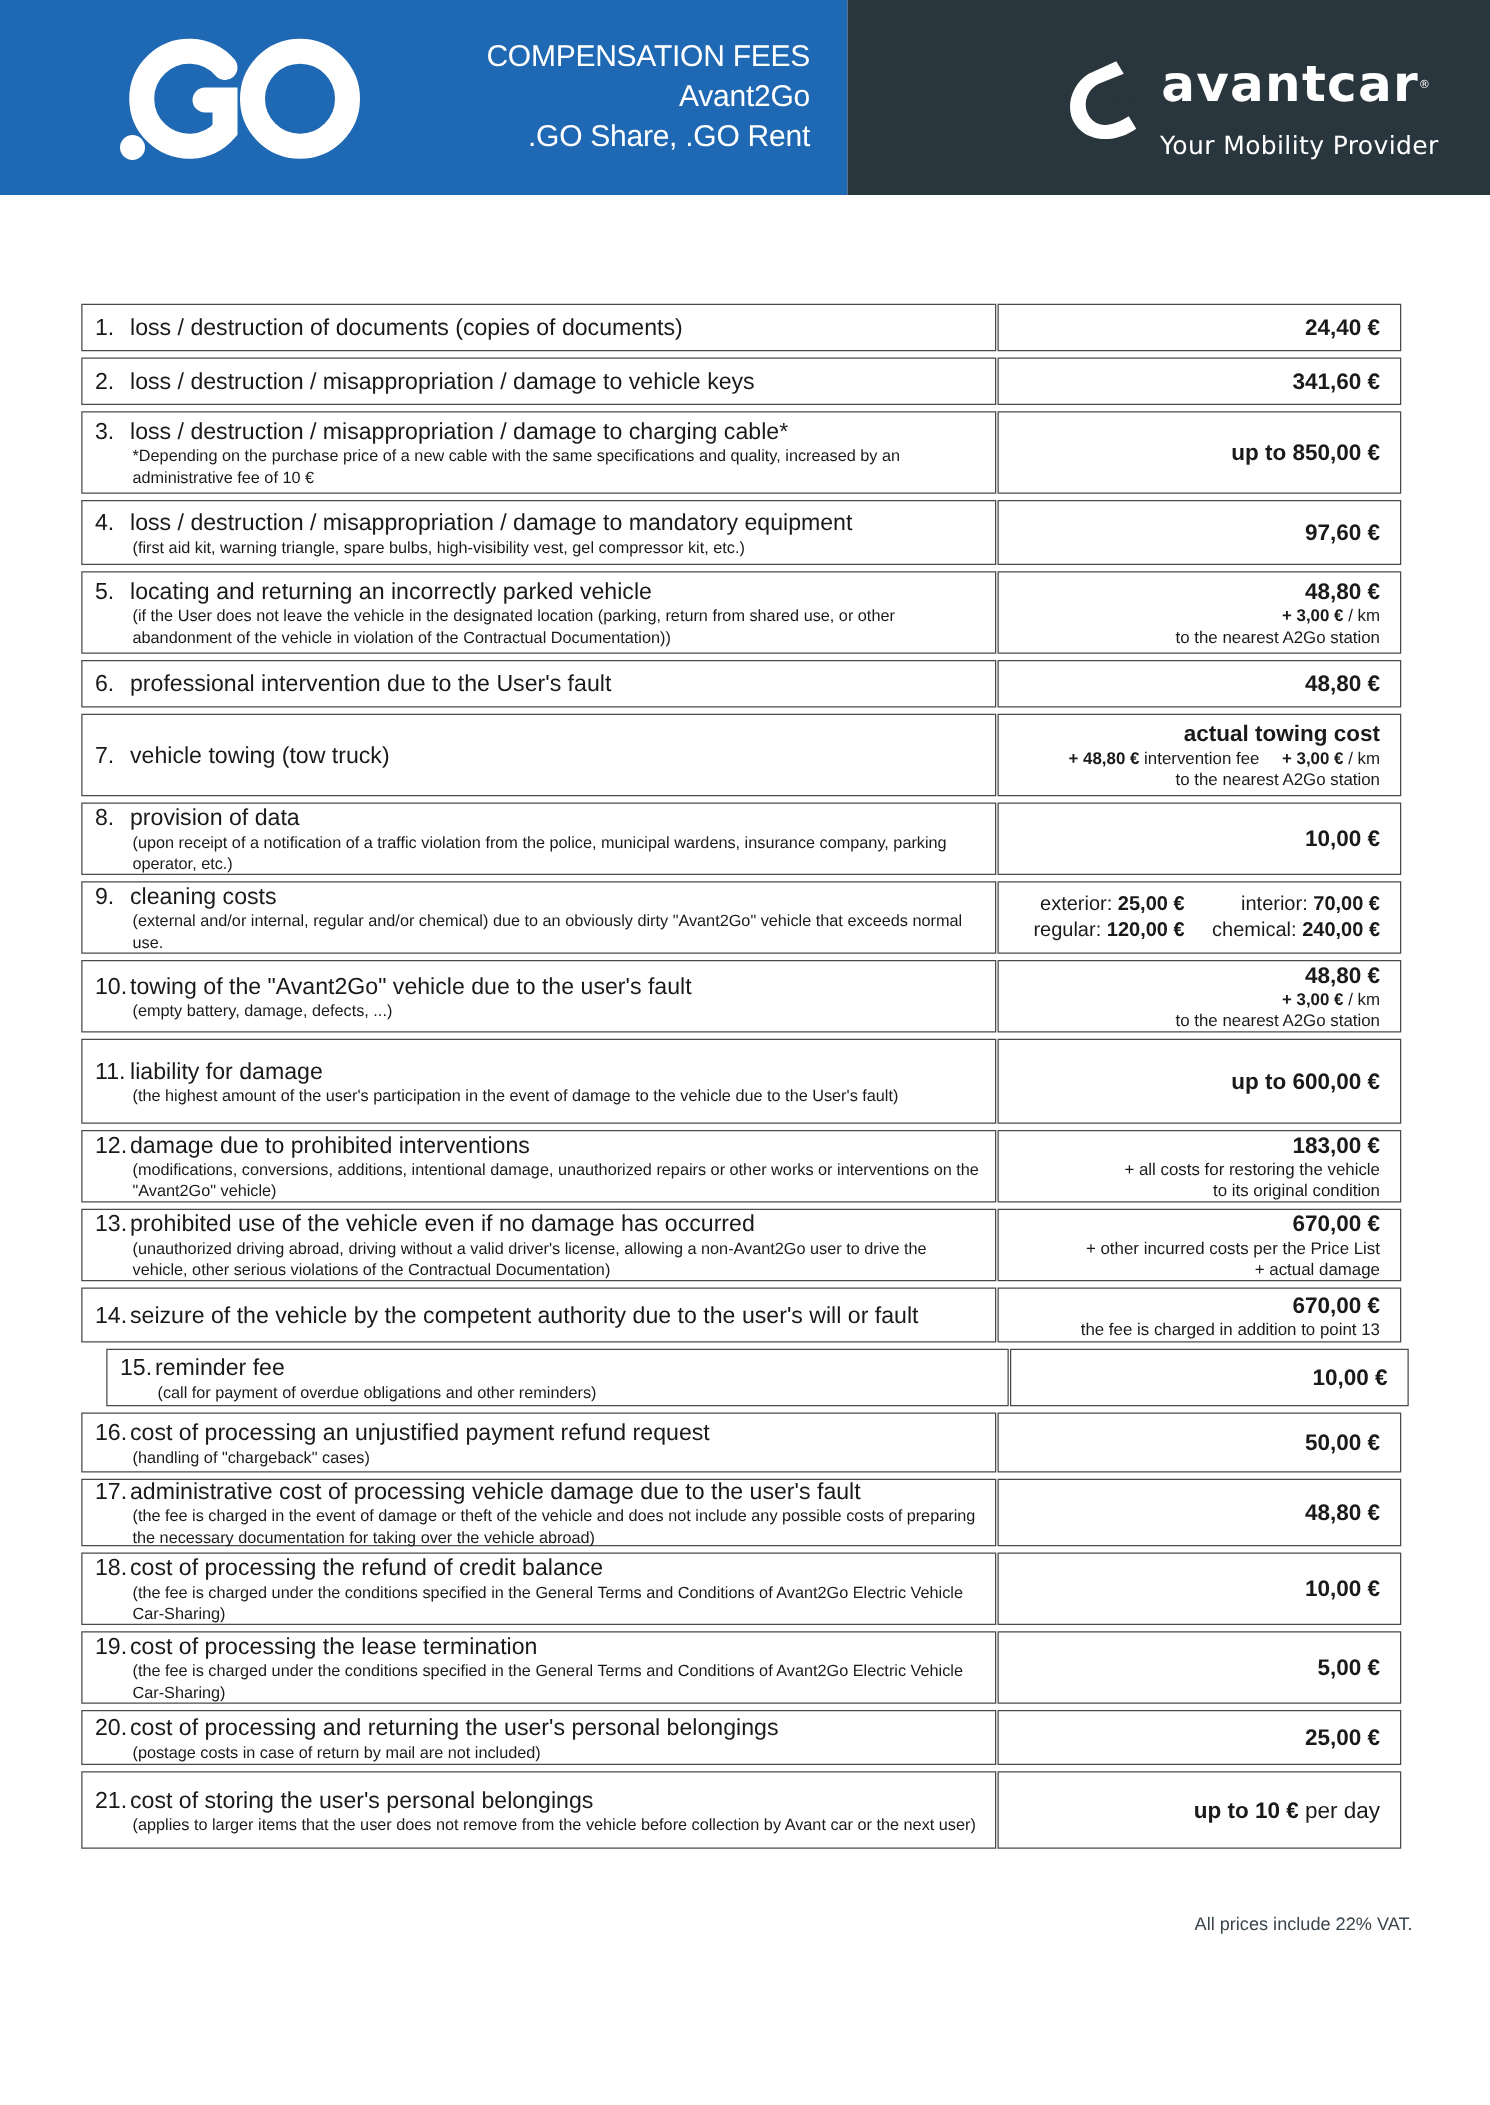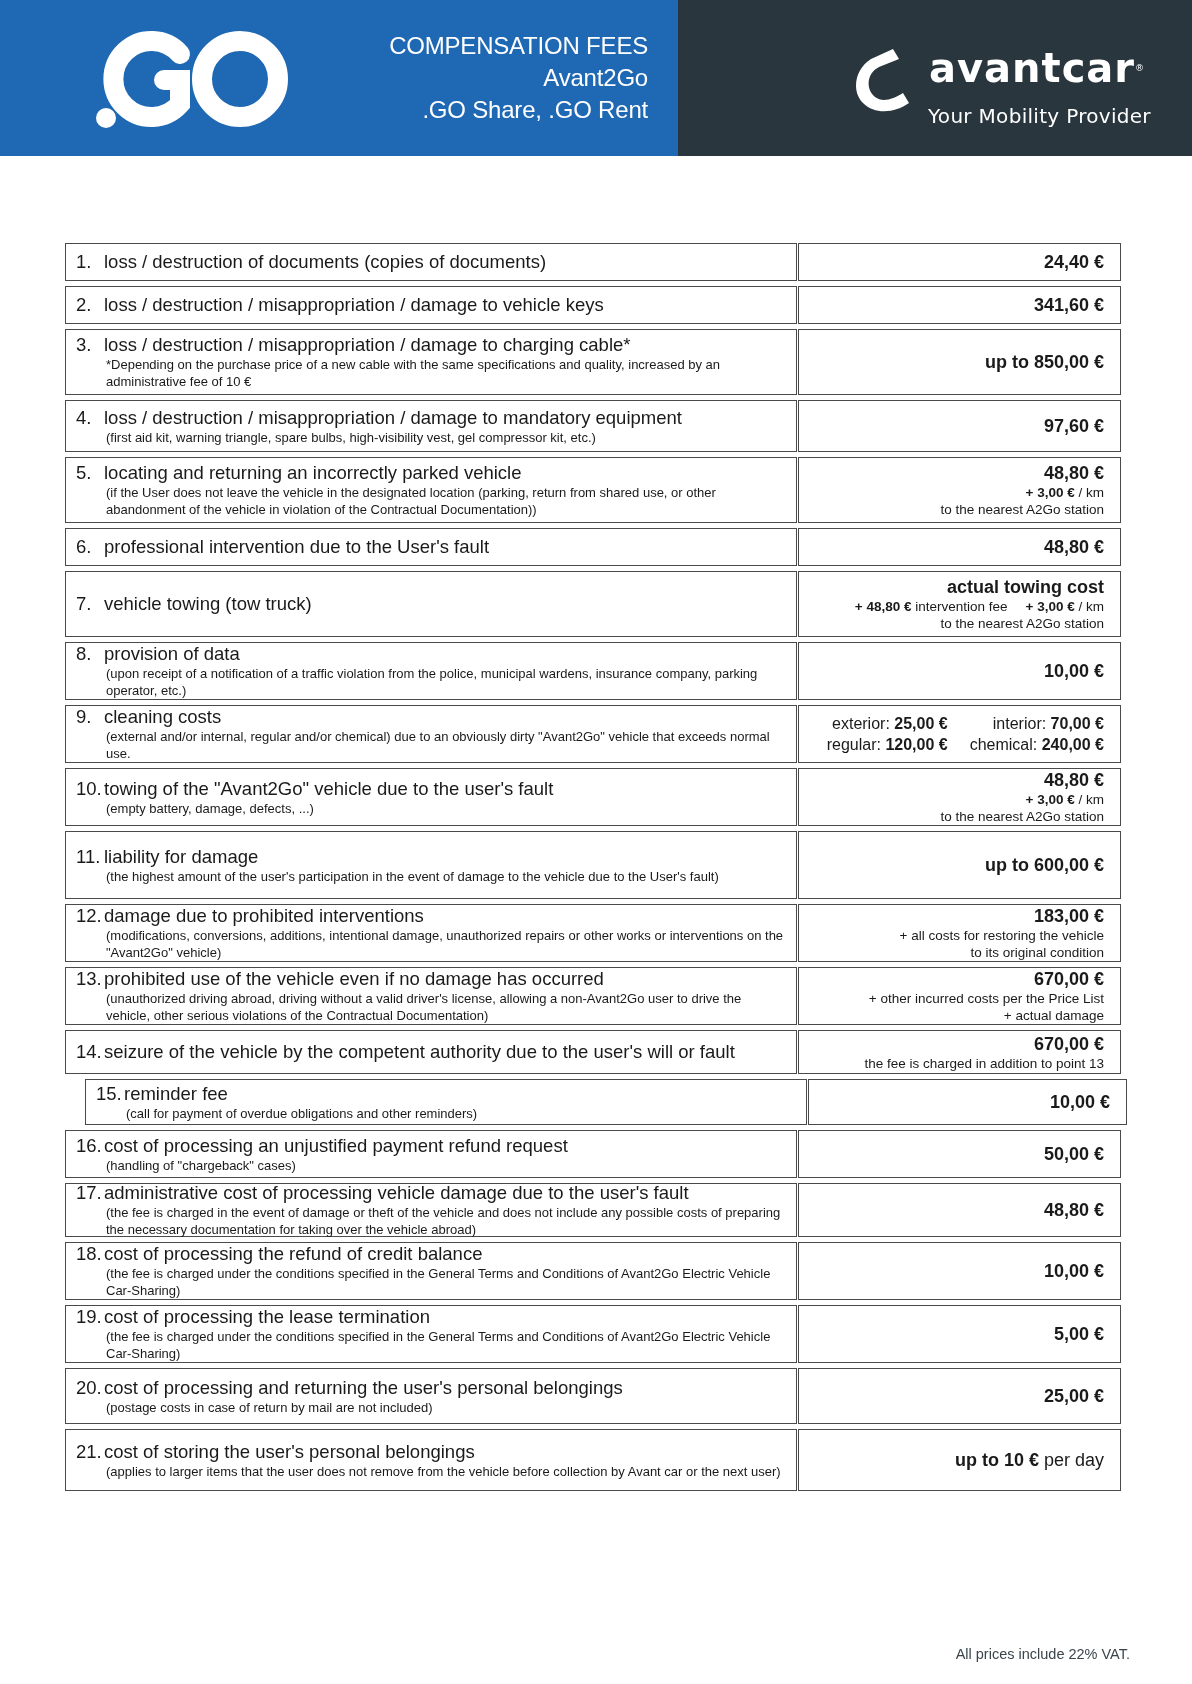--- a/index.html
+++ b/index.html
@@ -34,21 +34,21 @@
               padding-left:30px; }
   .price-main { font-weight:bold; font-size:18px; line-height:22px; color:#1a1a1a; }
   .price-small { font-size:13.5px; line-height:17px; }
   .b { font-weight:bold; }
   .cleaning-grid { display:grid; grid-template-columns: auto auto; column-gap:22px; justify-content:end;
                    font-size:16px; line-height:21px; }
   .cleaning-grid span { text-align:right; }
   .towing-line { font-size:13.5px; line-height:17px; }
   .towing-line .gap { display:inline-block; width:18px; }
 
-  .footer { position:absolute; right:62px; top:1646px; font-size:14.5px; color:#3a454b; }
+  .footer { position:absolute; right:62px; top:1532px; font-size:14.5px; color:#3a454b; }
 </style>
 </head>
 <body>
 
 <div class="header">
   <div class="hdr-left">
     <svg class="go-logo" viewBox="0 0 200 110">
       <circle cx="14" cy="94" r="10" fill="#ffffff"></circle>
       <path d="M88 30 A38 38 0 1 0 88 80 L88 56 L72 56" fill="none" stroke="#ffffff" stroke-width="20" stroke-linecap="round"></path>
       <circle cx="148" cy="55" r="38" fill="none" stroke="#ffffff" stroke-width="20"></circle>
@@ -305,21 +305,21 @@
         <div class="item-title">
           <span class="item-num">19.</span>
           <span>cost of processing the lease termination</span>
         </div>
         <div class="item-sub">(the fee is charged under the conditions specified in the General Terms and Conditions of Avant2Go Electric Vehicle Car-Sharing)</div>
       </div>
       <div class="cell-right">
         <div class="price-main"><span>5,00 €</span></div>
       </div>
     </div>
-    <div class="row" style="height: 56px;">
+    <div class="row" style="height: 44px;">
       <div class="cell-left">
         <div class="item-title">
           <span class="item-num">20.</span>
           <span>cost of processing and returning the user's personal belongings</span>
         </div>
         <div class="item-sub">(postage costs in case of return by mail are not included)</div>
       </div>
       <div class="cell-right">
         <div class="price-main"><span>25,00 €</span></div>
       </div>

